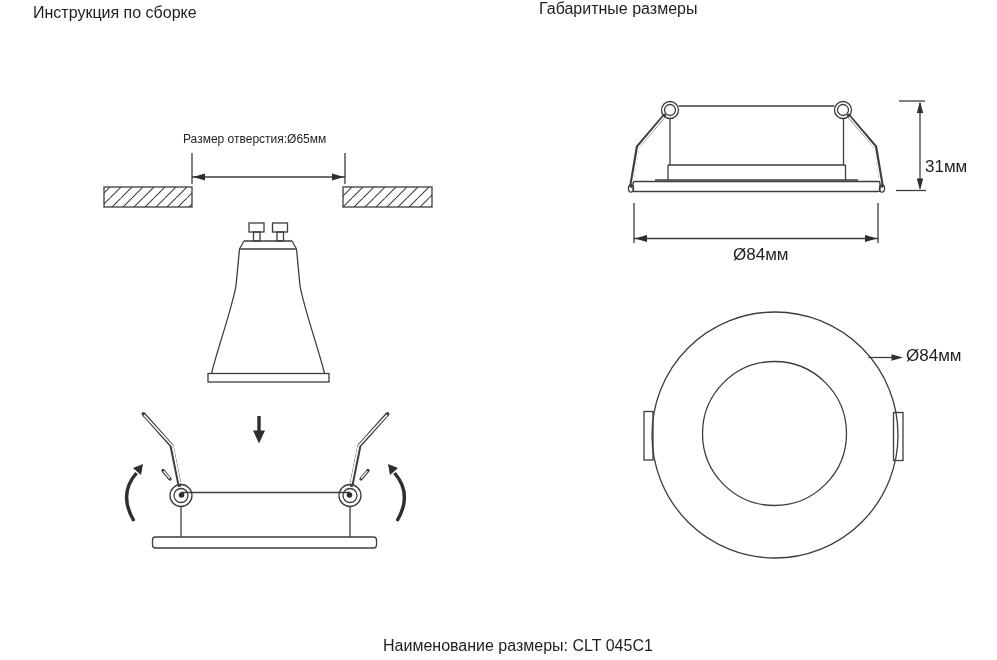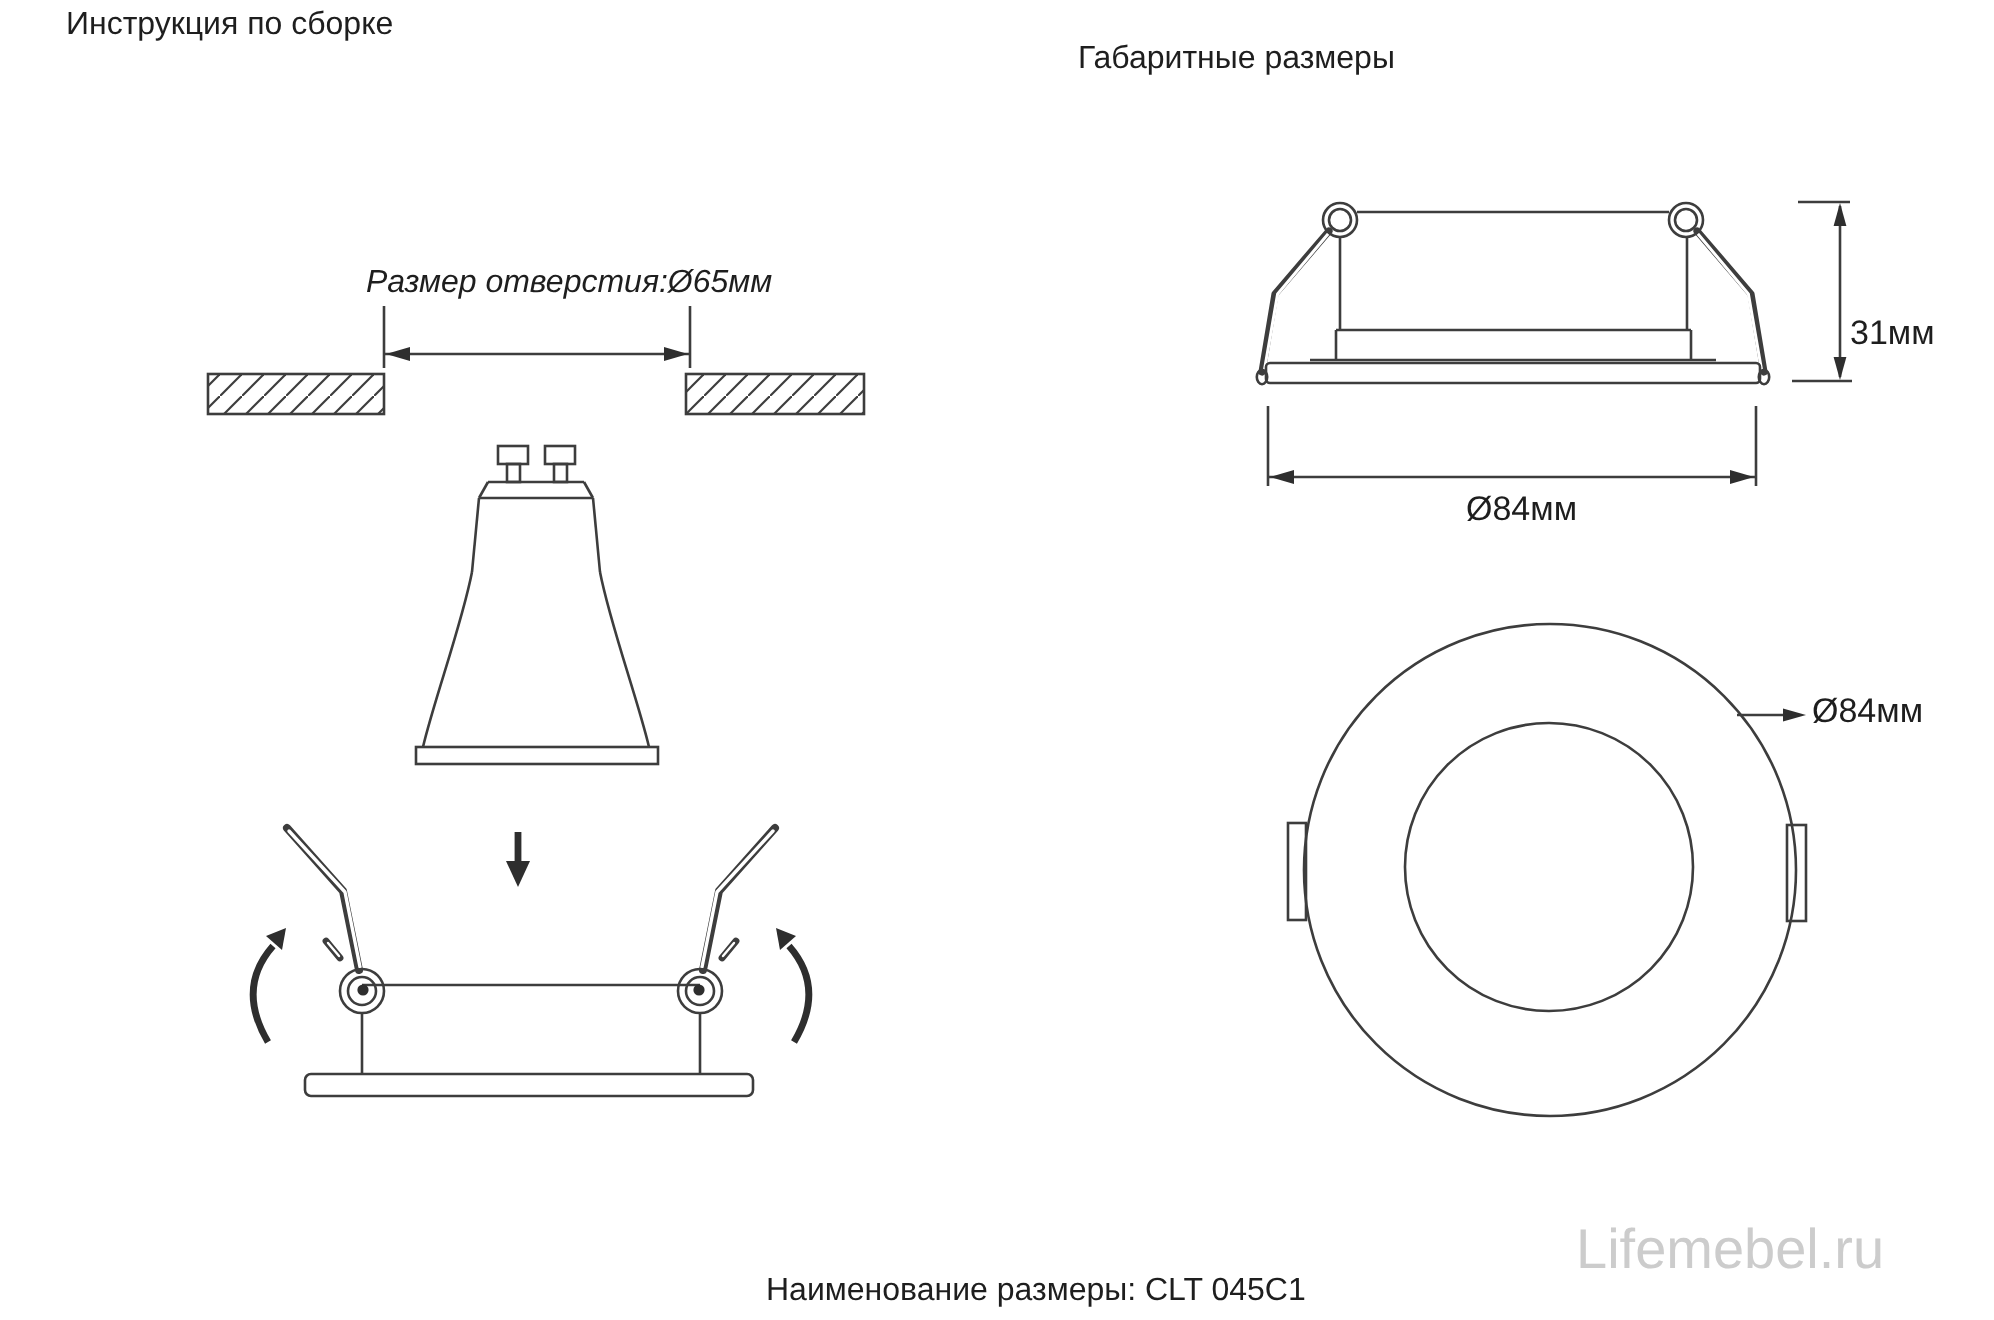--- a/index.html
+++ b/index.html
@@ -14,22 +14,22 @@
     overflow:hidden;
   }
   .txt{
     position:absolute;
     color:#1e1e1e;
     white-space:nowrap;
     line-height:1.15;
   }
   .title{font-size:16px;}
   .title-left{left:33px;top:4px;}
-  .title-right{left:539px;top:21px;}
-  .hole-label{left:183px;top:133px;font-size:16px;font-style:italic;}
+  .title-right{left:539px;top:0;}
+  .hole-label{left:183px;top:133px;font-size:12px;}
   .dim-31{left:925px;top:136px;font-size:17px;margin-top:21px;}
   .dim-84-side{left:733px;top:245px;font-size:17px;}
   .dim-84-front{left:906px;top:346px;font-size:17px;}
   .article{left:383px;top:637px;font-size:16px;}
   .watermark{
     position:absolute;left:788px;top:609px;
     font-size:28px;color:#cccccc;white-space:nowrap;
   }
   svg.linework{position:absolute;left:0;top:0;}
   svg .ln{stroke:#3d3d3d;stroke-width:1.3;fill:none;}
@@ -45,21 +45,20 @@
 
 <div class="canvas">
 
   <div class="txt title title-left">Инструкция по сборке</div>
   <div class="txt title title-right">Габаритные размеры</div>
   <div class="txt hole-label">Размер отверстия:Ø65мм</div>
   <div class="txt dim-31">31мм</div>
   <div class="txt dim-84-side">Ø84мм</div>
   <div class="txt dim-84-front">Ø84мм</div>
   <div class="txt article">Наименование размеры: CLT 045C1</div>
-  <div class="watermark">Lifemebel.ru</div>
 
   <svg class="linework" width="997" height="660" viewBox="0 0 997 660">
     <defs>
       <pattern id="hatch" patternUnits="userSpaceOnUse" width="11" height="11">
         <line x1="0" y1="11" x2="11" y2="0" stroke="#3d3d3d" stroke-width="1.1"></line>
       </pattern>
     </defs>
 
     <g>
       <line class="ln" x1="192" y1="153" x2="192" y2="184"></line>

